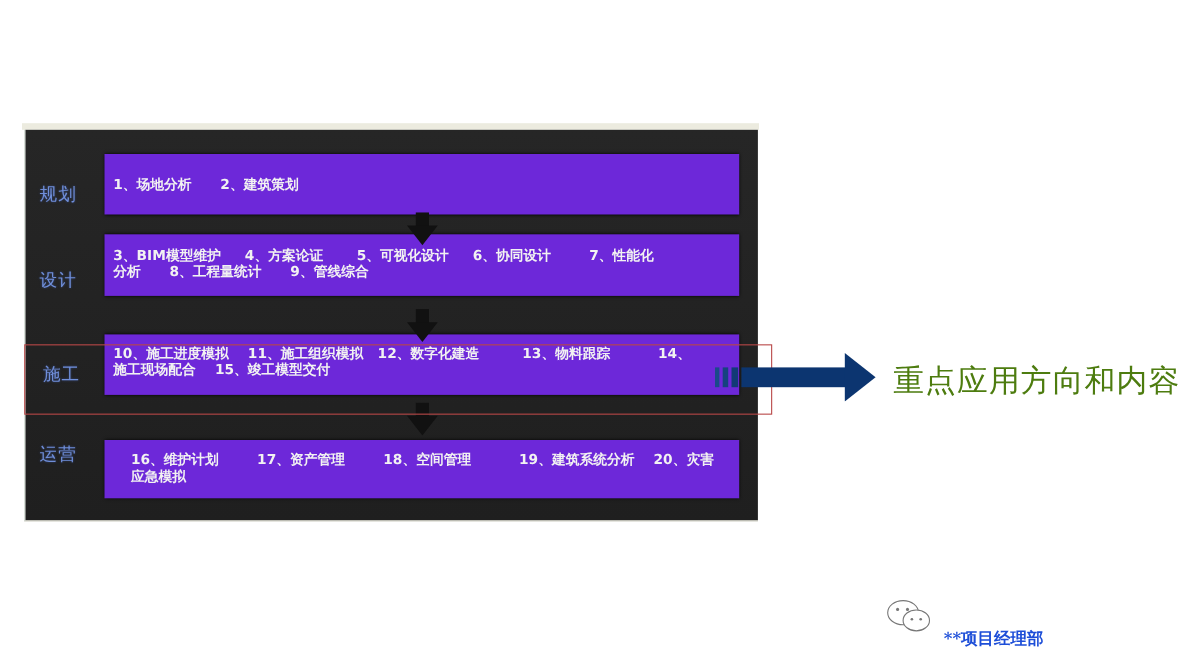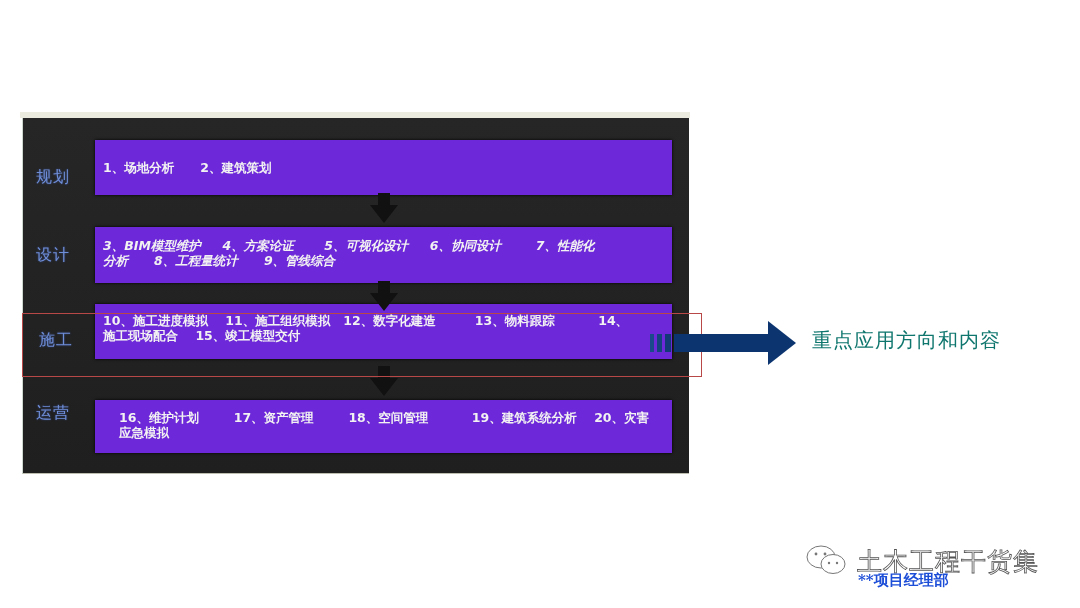--- a/index.html
+++ b/index.html
@@ -36,21 +36,21 @@
       position: absolute; left: 368px; width: 32px; height: 32px;
     }
     .red-frame {
       position: absolute; left: 22px; top: 313px; width: 680px; height: 64px;
       border: 1px solid #b84848; box-sizing: border-box;
       pointer-events: none;
     }
     .blue-arrow { position: absolute; left: 648px; top: 321px; width: 150px; height: 44px; }
     .focus-text {
       position: absolute; left: 812px; top: 327px;
-      color: #0f766e; font-size: 20px; letter-spacing: 1px;
+      color: #4d7c0f; font-size: 28px; letter-spacing: 1px;
       font-family: "DejaVu Sans", sans-serif;
     }
     .watermark {
       position: absolute; left: 805px; top: 543px; height: 36px;
       display: flex; align-items: center;
     }
     .wm-text {
       color: #ffffff; font-size: 25px; margin-left: 8px;
       -webkit-text-stroke: 0.8px #555;
       letter-spacing: 1px;
@@ -69,21 +69,21 @@
 <div class="panel"></div>
 
 <div class="stage-label" style="top:167px;">规划</div>
 <div class="stage-label" style="top:245px;">设计</div>
 <div class="stage-label" style="top:330px;text-align:center;">施工</div>
 <div class="stage-label" style="top:403px;">运营</div>
 
 <div class="row-box" style="top:140px;height:55px;">
   <div class="txt" style="top:20px;">1、场地分析      2、建筑策划</div>
 </div>
-<div class="row-box" style="top:227px;height:56px;font-style:italic;">
+<div class="row-box" style="top:213px;height:56px;">
   <div class="txt" style="top:11px;">3、BIM模型维护     4、方案论证       5、可视化设计     6、协同设计        7、性能化
 分析      8、工程量统计      9、管线综合</div>
 </div>
 <div class="row-box" style="top:304px;height:55px;">
   <div class="txt" style="top:9px;">10、施工进度模拟    11、施工组织模拟   12、数字化建造         13、物料跟踪          14、
 施工现场配合    15、竣工模型交付</div>
 </div>
 <div class="row-box" style="top:400px;height:53px;">
   <div class="txt" style="top:10px;margin-left:16px;">16、维护计划        17、资产管理        18、空间管理          19、建筑系统分析    20、灾害
 应急模拟</div>
@@ -116,15 +116,14 @@
 
 <div class="watermark">
   <svg width="44" height="34" viewBox="0 0 44 34">
     <ellipse cx="16" cy="13" rx="14" ry="11" fill="#fff" stroke="#777" stroke-width="1"></ellipse>
     <ellipse cx="28" cy="20" rx="12" ry="9.5" fill="#fff" stroke="#777" stroke-width="1"></ellipse>
     <circle cx="11" cy="10" r="1.4" fill="#777"></circle>
     <circle cx="20" cy="10" r="1.4" fill="#777"></circle>
     <circle cx="24" cy="19" r="1.2" fill="#777"></circle>
     <circle cx="32" cy="19" r="1.2" fill="#777"></circle>
   </svg>
-  <span class="wm-text">土木工程干货集</span>
 </div>
 <div class="wm-sub">**项目经理部</div>
 
 </body></html>

